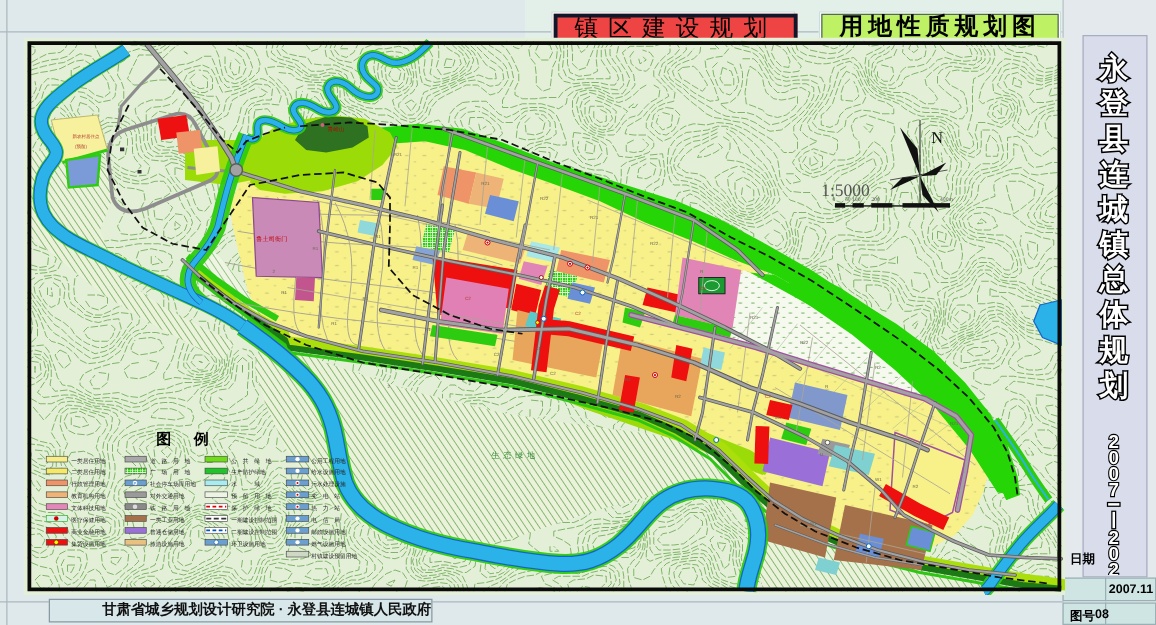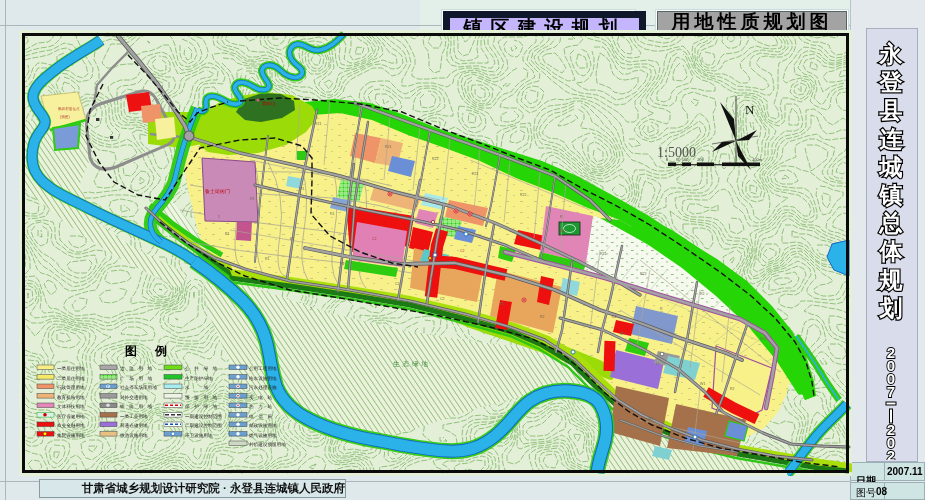--- a/index.html
+++ b/index.html
@@ -14,25 +14,25 @@
 
 <div class="abs" style="left:420px;top:0;width:435px;height:33px;background:#e3f0ea;"></div>
 
 <div class="abs" style="left:0;top:25px;width:925px;height:1px;background:#aab8be;"></div>
 
 <div class="abs" style="left:5px;top:0;width:1px;height:500px;background:#aab8be;"></div>
 
 <div class="abs" style="left:0;top:481px;width:925px;height:1px;background:#aab8be;"></div>
 
 <div class="abs" style="left:441px;top:9px;width:193px;height:23px;background:#fff;border:1px solid #cdd;"></div>
-<div class="abs" style="left:443px;top:11px;width:189px;height:19px;background:#c4b5fd;border:7px solid #0f172a;
-     font-size:19px;font-weight:bold;color:#000;text-align:center;line-height:19px;letter-spacing:8px;">镇区建设规划</div>
+<div class="abs" style="left:443px;top:11px;width:189px;height:19px;background:#ef4444;border:3px solid #0f172a;
+     font-size:19px;font-weight:normal;color:#000;text-align:center;line-height:19px;letter-spacing:8px;">镇区建设规划</div>
 
 <div class="abs" style="left:655px;top:9px;width:192px;height:23px;background:#fff;border:1px solid #cdd;"></div>
-<div class="abs" style="left:657px;top:11px;width:188px;height:19px;background:#a3a3a3;border:1px solid #566;
+<div class="abs" style="left:657px;top:11px;width:188px;height:19px;background:#bef264;border:1px solid #566;
      font-size:19px;font-weight:bold;color:#000;text-align:center;line-height:19px;letter-spacing:4px;">用地性质规划图</div>
 
 <div class="abs" style="left:850px;top:0;width:75px;height:500px;background:#e4e9ee;border-left:1px solid #b8c2c8;"></div>
 
 <div class="abs" style="left:866px;top:28px;width:50px;height:432px;background:#d9dcea;border:1px solid #a8aec0;"></div>
 
 <svg class="abs" style="left:866px;top:28px;" width="50" height="432" xmlns="http://www.w3.org/2000/svg">
 <text x="25" y="34" text-anchor="middle" font-size="23" font-weight="bold" fill="#fff" stroke="#000" stroke-width="2.4" paint-order="stroke" font-family="Liberation Sans">永</text>
 <text x="25" y="62" text-anchor="middle" font-size="23" font-weight="bold" fill="#fff" stroke="#000" stroke-width="2.4" paint-order="stroke" font-family="Liberation Sans">登</text>
 <text x="25" y="90" text-anchor="middle" font-size="23" font-weight="bold" fill="#fff" stroke="#000" stroke-width="2.4" paint-order="stroke" font-family="Liberation Sans">县</text>
@@ -49,26 +49,26 @@
 <text x="25" y="369" text-anchor="middle" font-size="15" font-weight="bold" fill="#fff" stroke="#000" stroke-width="1.8" paint-order="stroke" font-family="Liberation Sans">7</text>
 <rect x="20" y="374" width="10" height="3" fill="#fff" stroke="#000" stroke-width="1"></rect>
 <rect x="23.5" y="381" width="3" height="14" fill="#fff" stroke="#000" stroke-width="1"></rect>
 <text x="25" y="407" text-anchor="middle" font-size="15" font-weight="bold" fill="#fff" stroke="#000" stroke-width="1.8" paint-order="stroke" font-family="Liberation Sans">2</text>
 <text x="25" y="420" text-anchor="middle" font-size="15" font-weight="bold" fill="#fff" stroke="#000" stroke-width="1.8" paint-order="stroke" font-family="Liberation Sans">0</text>
 <text x="25" y="433" text-anchor="middle" font-size="15" font-weight="bold" fill="#fff" stroke="#000" stroke-width="1.8" paint-order="stroke" font-family="Liberation Sans">2</text>
 <text x="25" y="446" text-anchor="middle" font-size="15" font-weight="bold" fill="#fff" stroke="#000" stroke-width="1.8" paint-order="stroke" font-family="Liberation Sans">0</text>
 </svg>
 
 <div class="abs" style="left:850px;top:462px;width:75px;height:19px;background:#cfe5e4;border:1px solid #9ab0b4;box-sizing:border-box;"></div>
-<div class="abs" style="left:856px;top:474px;font-size:10px;font-weight:bold;">日期</div>
+<div class="abs" style="left:856px;top:440px;font-size:10px;font-weight:bold;">日期</div>
 <div class="abs" style="left:884px;top:462px;width:1px;height:19px;background:#9ab0b4;"></div>
 <div class="abs" style="left:887px;top:466px;font-size:10px;font-weight:bold;">2007.11</div>
 
 <div class="abs" style="left:850px;top:482px;width:75px;height:18px;background:#cfe5e4;border:1px solid #9ab0b4;box-sizing:border-box;"></div>
-<div class="abs" style="left:856px;top:486px;font-size:10px;font-weight:normal;">图号</div>
+<div class="abs" style="left:856px;top:486px;font-size:10px;font-weight:bold;">图号</div>
 <div class="abs" style="left:884px;top:482px;width:1px;height:18px;background:#9ab0b4;"></div>
 <div class="abs" style="left:876px;top:486px;font-size:10px;font-weight:bold;">08</div>
 
 <div class="abs" style="left:39px;top:479px;width:305px;height:17px;background:#d7e7ea;border:1px solid #8899a0;
      font-size:11.5px;font-weight:bold;line-height:17px;text-align:right;color:#111;">甘肃省城乡规划设计研究院 · 永登县连城镇人民政府</div>
 
 <svg class="abs" style="left:19px;top:30px;" width="833" height="446" viewBox="19 30 833 446" xmlns="http://www.w3.org/2000/svg">
 <defs>
 <pattern id="hatch" width="4.5" height="4.5" patternUnits="userSpaceOnUse" patternTransform="rotate(-34)">
   <rect width="4.5" height="4.5" fill="#eaf2da"></rect>

